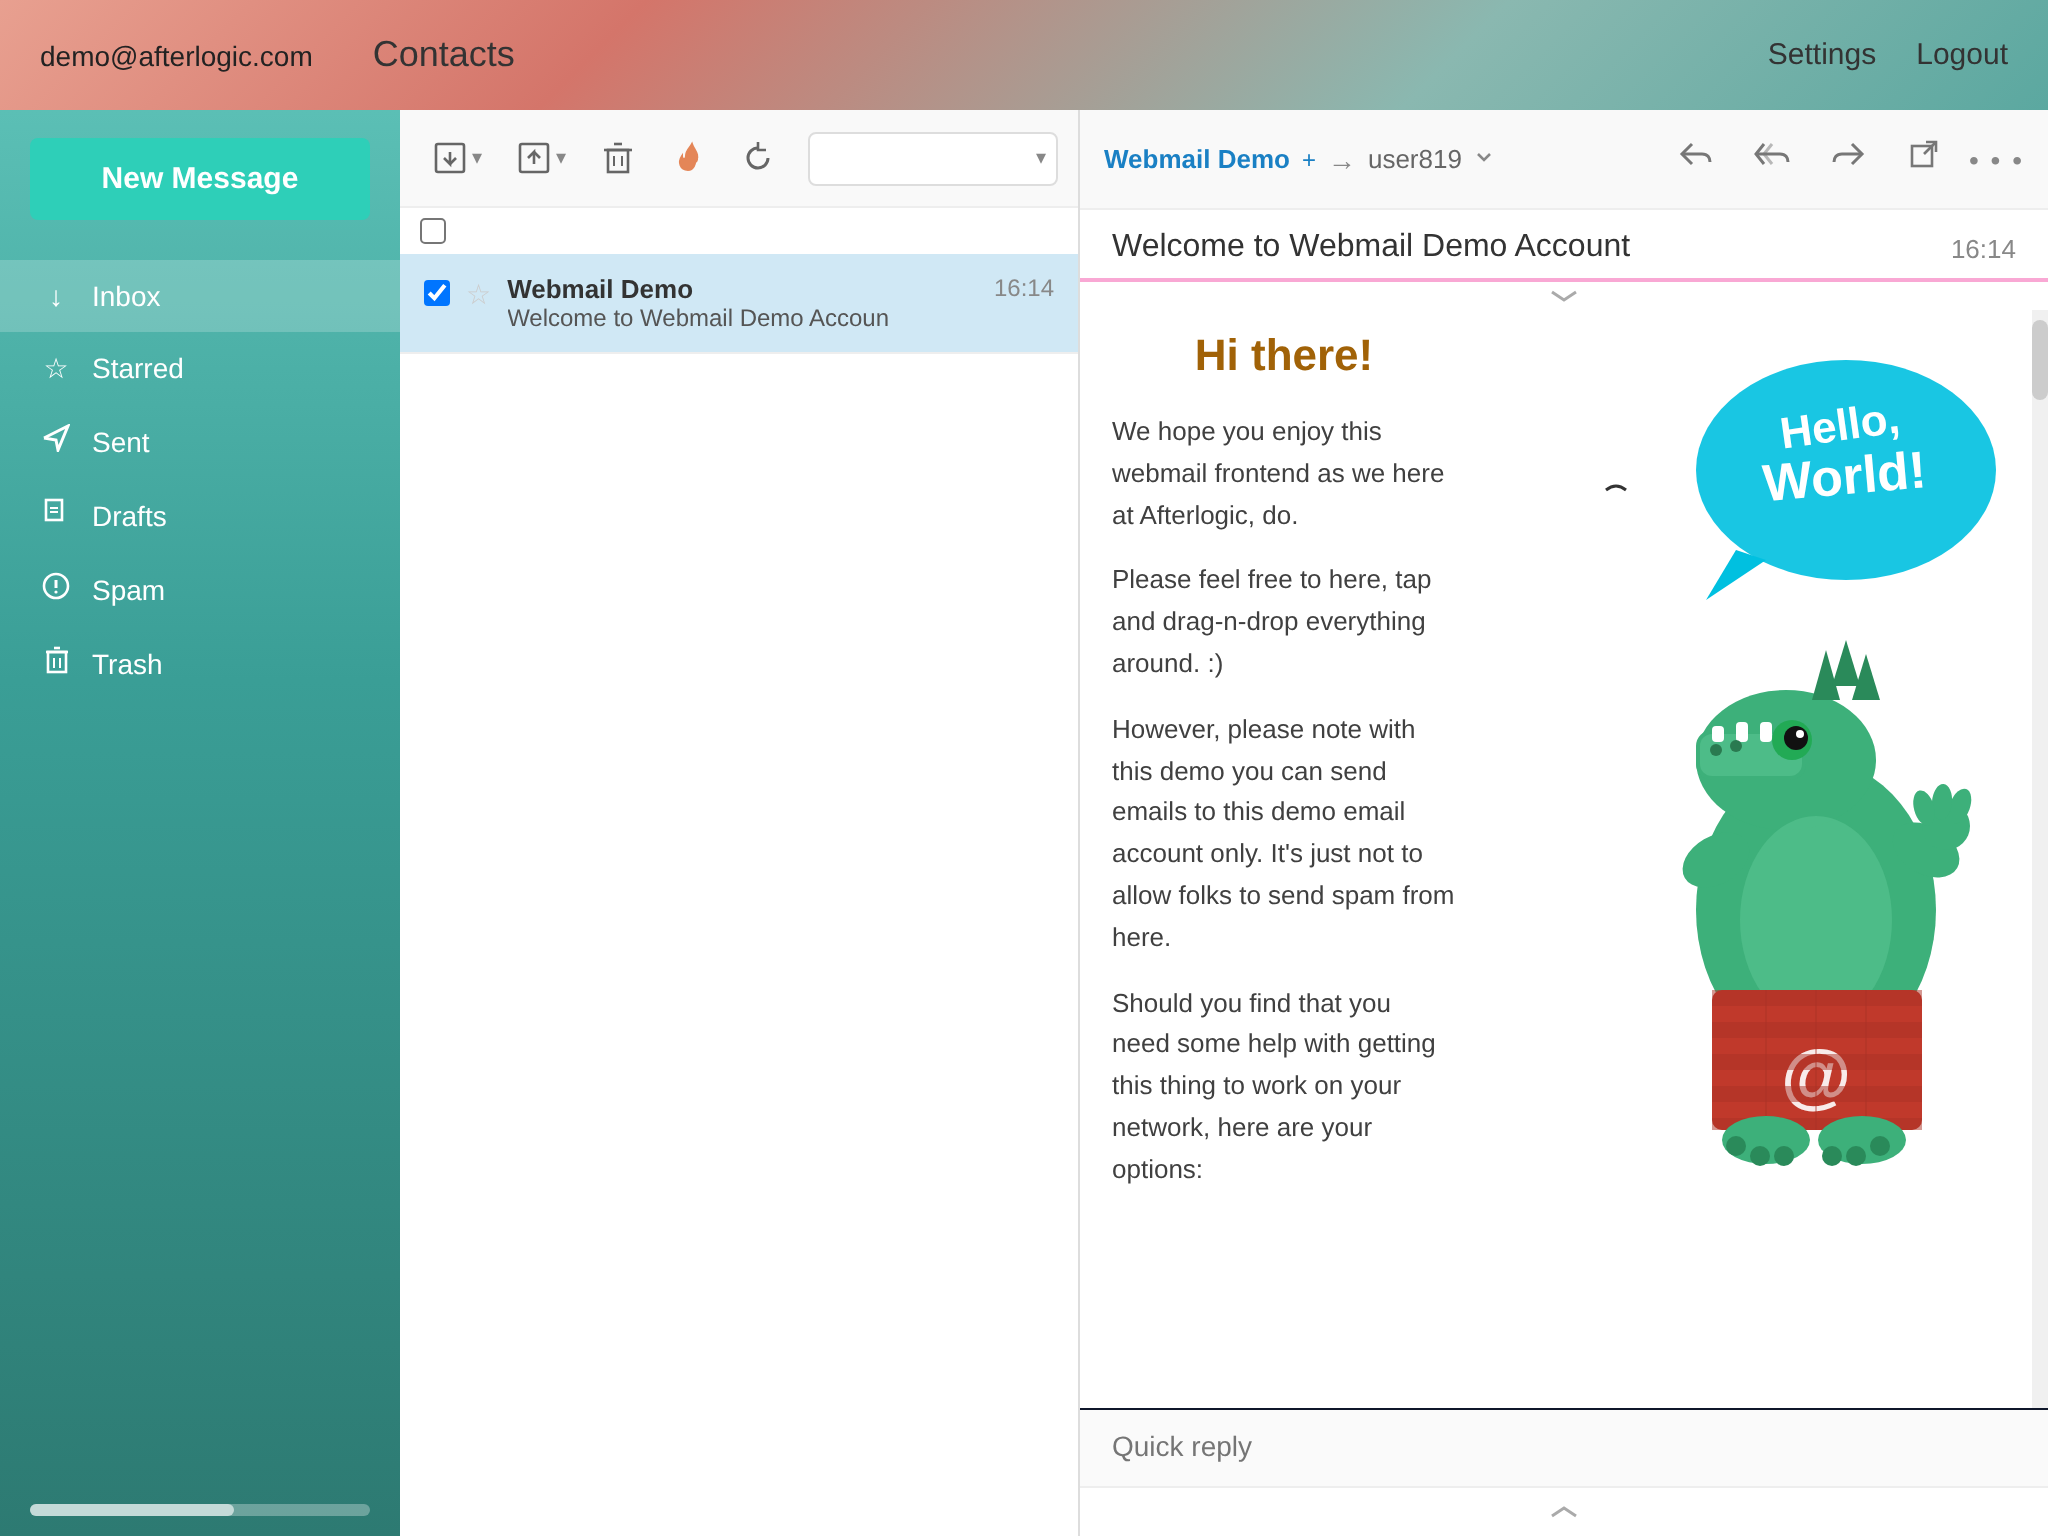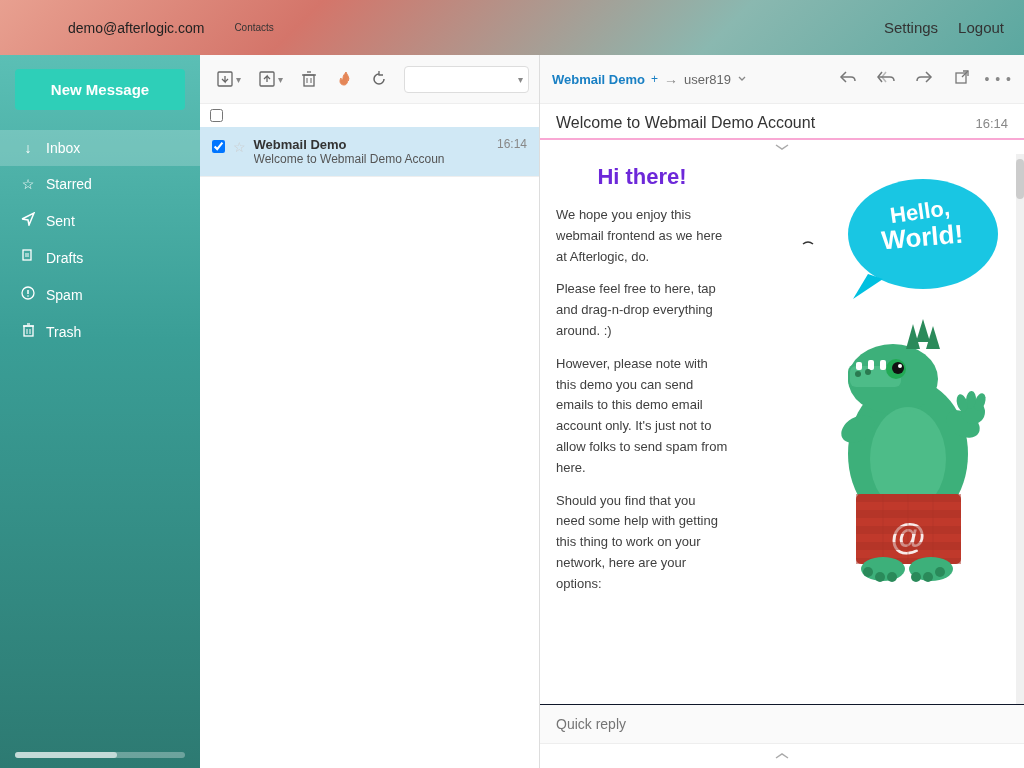--- a/index.html
+++ b/index.html
@@ -7,23 +7,23 @@
 
     
     .header {
       height: 55px;
       background: linear-gradient(135deg, #e8a090 0%, #d4756a 30%, #8ab8b0 70%, #5ba8a0 100%);
       display: flex;
       align-items: center;
       justify-content: space-between;
       padding: 0 20px;
     }
-    .header-left { display: flex; align-items: center; gap: 30px; margin-left: 48px; }
+    .header-left { display: flex; align-items: center; gap: 30px; }
     .header-email { color: #222; font-size: 14px; font-weight: 500; }
-    .header-contacts { color: #333; font-size: 10px; cursor: pointer; }
+    .header-contacts { color: #333; font-size: 18px; cursor: pointer; }
     .header-right { display: flex; gap: 20px; }
     .header-link { color: #333; font-size: 15px; cursor: pointer; text-decoration: none; }
 
     
     .main { display: flex; height: calc(768px - 55px); }
 
     
     .sidebar {
       width: 200px;
       background: linear-gradient(180deg, #5bbfb5 0%, #3a9e96 40%, #2d7a72 100%);
@@ -205,21 +205,21 @@
       flex: 1;
       overflow-y: auto;
       padding: 10px 16px;
       position: relative;
     }
     .email-body-content {
       display: flex;
       gap: 20px;
     }
     .email-text-content { flex: 1; }
-    .email-hi { font-size: 22px; font-weight: bold; color: #6d28d9; margin-bottom: 15px; text-align: center; }
+    .email-hi { font-size: 22px; font-weight: bold; color: #a16207; margin-bottom: 15px; text-align: center; }
     .email-paragraph { font-size: 13px; color: #404040; line-height: 1.6; margin-bottom: 12px; }
     .email-illustration {
       width: 260px;
       flex-shrink: 0;
       position: relative;
     }
 
     
     .quick-reply-bar {
       border-top: 1px solid #0f172a;

